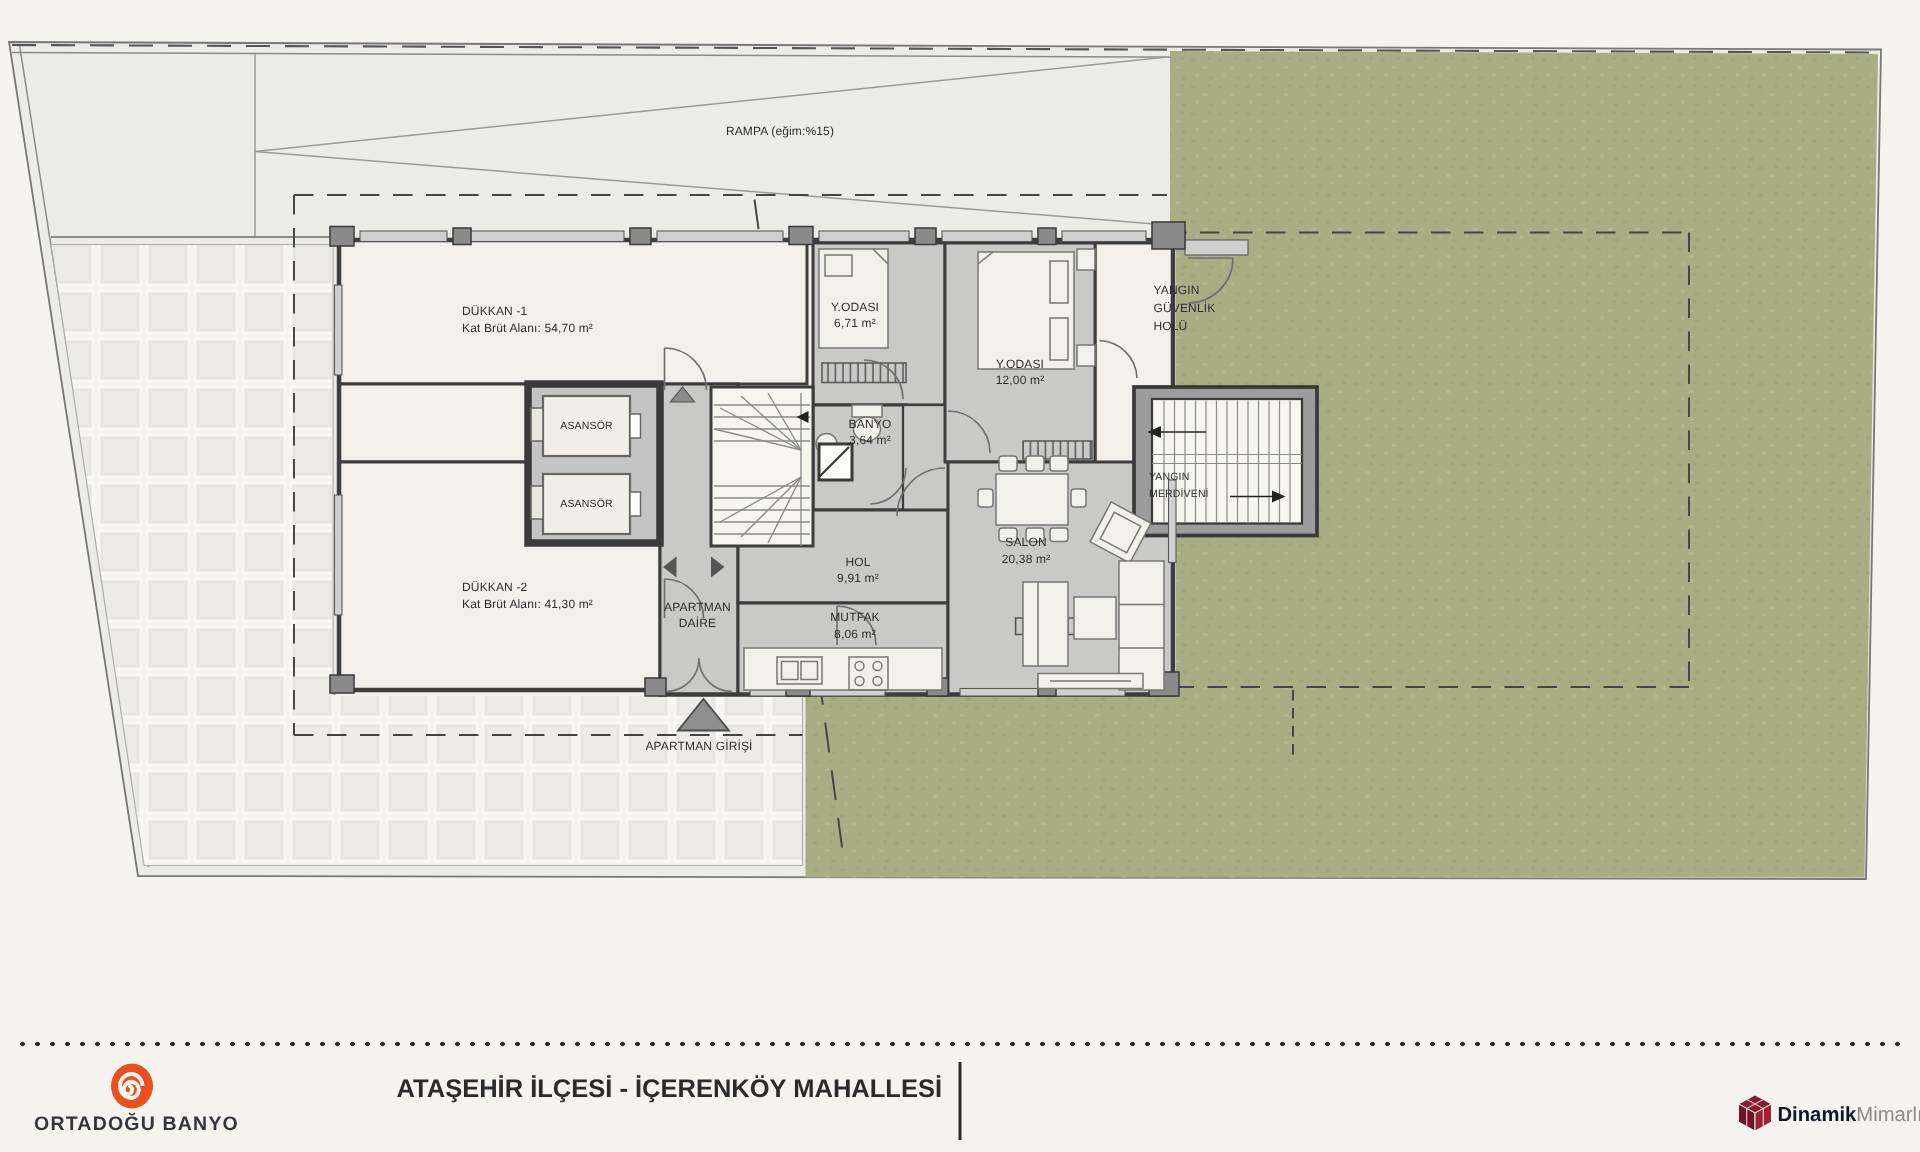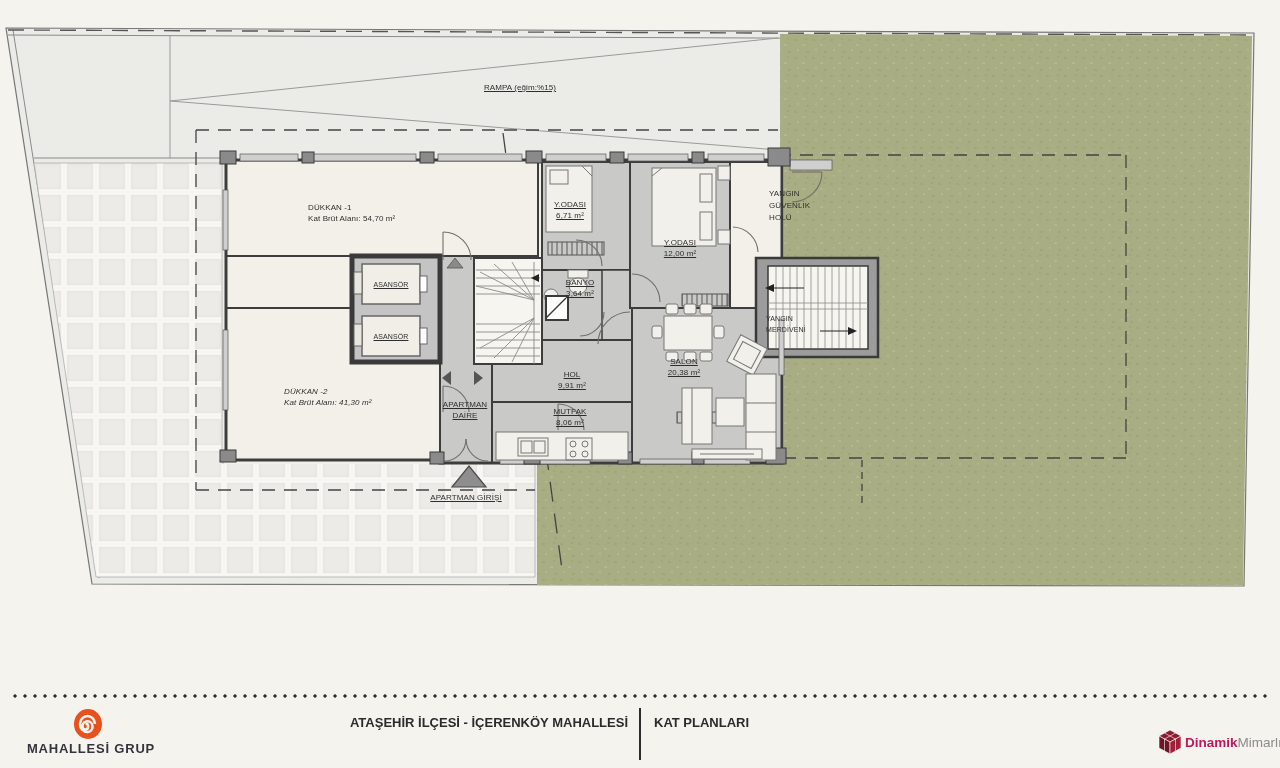--- a/index.html
+++ b/index.html
@@ -1,34 +1,34 @@
 <!DOCTYPE html>
 <html><head>
 <meta charset="utf-8">
 <style>
   html,body{margin:0;padding:0;}
   body{width:1280px;height:768px;background:#f5f3ee;font-family:"Liberation Sans",sans-serif;position:relative;overflow:hidden;}
   .stage{position:absolute;inset:0;width:1280px;height:768px;}
   svg.plan{position:absolute;left:0;top:0;}
   .lbl{position:absolute;color:#2e2e2e;font-size:8px;line-height:1.35;letter-spacing:.1px;}
-  .c{text-align:center;text-decoration:underline;} .r{text-align:right;} .l{text-align:left;margin-left:40px;}
+  .c{text-align:center;} .r{text-align:right;} .l{text-align:left;margin-left:40px;}
   .small{font-size:7px;}
   .u{border-bottom:.5px solid #555;display:inline-block;padding-bottom:.5px;}
   .dots{position:absolute;left:10px;right:10px;top:694px;height:4px;
         background-image:radial-gradient(circle,#2f2f2f 1.5px,transparent 1.7px);
         background-size:10px 4px;background-repeat:repeat-x;}
   .tb-left-text{position:absolute;left:6px;top:741px;width:170px;text-align:center;
         font-size:13px;font-weight:700;letter-spacing:.8px;color:#34343e;}
   .tb-loc{position:absolute;left:200px;top:713px;width:428px;text-align:right;
-        font-size:13px;font-weight:700;color:#2b2b2b;line-height:1.55;}
+        font-size:17px;font-weight:700;color:#2b2b2b;line-height:1.55;}
   .tb-div{position:absolute;left:639px;top:708px;width:2px;height:52px;background:#2b2b2b;}
   .tb-plan{position:absolute;left:654px;top:713px;width:220px;text-align:left;
         font-size:13px;font-weight:700;color:#2b2b2b;line-height:1.55;}
   .tb-right{position:absolute;left:1158px;top:729px;display:flex;align-items:center;}
-  .tb-right .din{font-size:13.5px;font-weight:700;color:#be185d;margin-left:3px;}
+  .tb-right .din{font-size:13.5px;font-weight:700;color:#0f172a;margin-left:3px;}
   .tb-right .mim{font-size:13.5px;font-weight:400;color:#8b8b8b;}
 </style>
 </head>
 <body>
 
 <div class="stage">
 
 <svg class="plan" width="1280" height="768" viewBox="0 0 1280 768">
   <defs>
     <pattern id="tiles" width="32" height="32" patternUnits="userSpaceOnUse">
@@ -283,21 +283,21 @@
     <polygon points="452,487 486,487 469,466" fill="#8e8e8e" stroke="#4a4a4a" stroke-width="1.2"></polygon>
   </g>
 </svg>
 
 <div class="lbl c" style="left:455px;top:83px;width:130px;">RAMPA (eğim:%15)</div>
 
 <div class="lbl l" style="left:268px;top:203px;">
   <div>DÜKKAN -1</div>
   <div>Kat Brüt Alanı: 54,70 m²</div>
 </div>
-<div class="lbl l" style="left:244px;top:387px;font-style:italic;">
+<div class="lbl l" style="left:268px;top:387px;">
   <div>DÜKKAN -2</div>
   <div>Kat Brüt Alanı: 41,30 m²</div>
 </div>
 
 <div class="lbl c small" style="left:362px;top:280px;width:58px;">ASANSÖR</div>
 <div class="lbl c small" style="left:362px;top:332px;width:58px;">ASANSÖR</div>
 
 <div class="lbl c" style="left:538px;top:200px;width:64px;">
   <div>Y.ODASI</div>
   <div>6,71 m²</div>
@@ -328,28 +328,27 @@
 <div class="lbl l small" style="left:726px;top:314px;width:52px;line-height:1.5;">YANGIN MERDİVENİ</div>
 <div class="lbl c" style="left:428px;top:492px;width:76px;line-height:1.6;">APARTMAN GİRİŞİ</div>
 
 
 <div class="dots"></div>
 
 <svg style="position:absolute;left:70px;top:707px;" width="36" height="34" viewBox="0 0 36 34">
   <ellipse cx="18" cy="17" rx="14" ry="15" fill="#e8511d"></ellipse>
   <path d="M25,17 A7.5,8 0 1 0 17.5,25 A5,5.4 0 1 0 12.5,19.5 A2.8,3 0 1 0 15.5,16.5" fill="none" stroke="#f6f4ef" stroke-width="2.6"></path>
 </svg>
-<div class="tb-left-text">MAHALLESİ GRUP</div>
+<div class="tb-left-text">ORTADOĞU BANYO</div>
 
 <div class="tb-loc">
   <div>ATAŞEHİR İLÇESİ - İÇERENKÖY MAHALLESİ</div>
 </div>
 <div class="tb-div"></div>
 <div class="tb-plan">
-  <div>KAT PLANLARI</div>
 </div>
 
 <div class="tb-right">
   <svg width="24" height="26" viewBox="0 0 24 26">
     <polygon points="12,1 23,7 12,13 1,7" fill="#8c1b30" stroke="#fff" stroke-width="0.6"></polygon>
     <polygon points="1,7 12,13 12,25 1,19" fill="#6f1426" stroke="#fff" stroke-width="0.6"></polygon>
     <polygon points="23,7 12,13 12,25 23,19" fill="#a02038" stroke="#fff" stroke-width="0.6"></polygon>
     <line x1="6.5" y1="4" x2="17.5" y2="10" stroke="#fff" stroke-width="0.6"></line>
     <line x1="6.5" y1="10" x2="17.5" y2="4" stroke="#fff" stroke-width="0.6"></line>
     <line x1="6.5" y1="10" x2="6.5" y2="22" stroke="#fff" stroke-width="0.6"></line>

